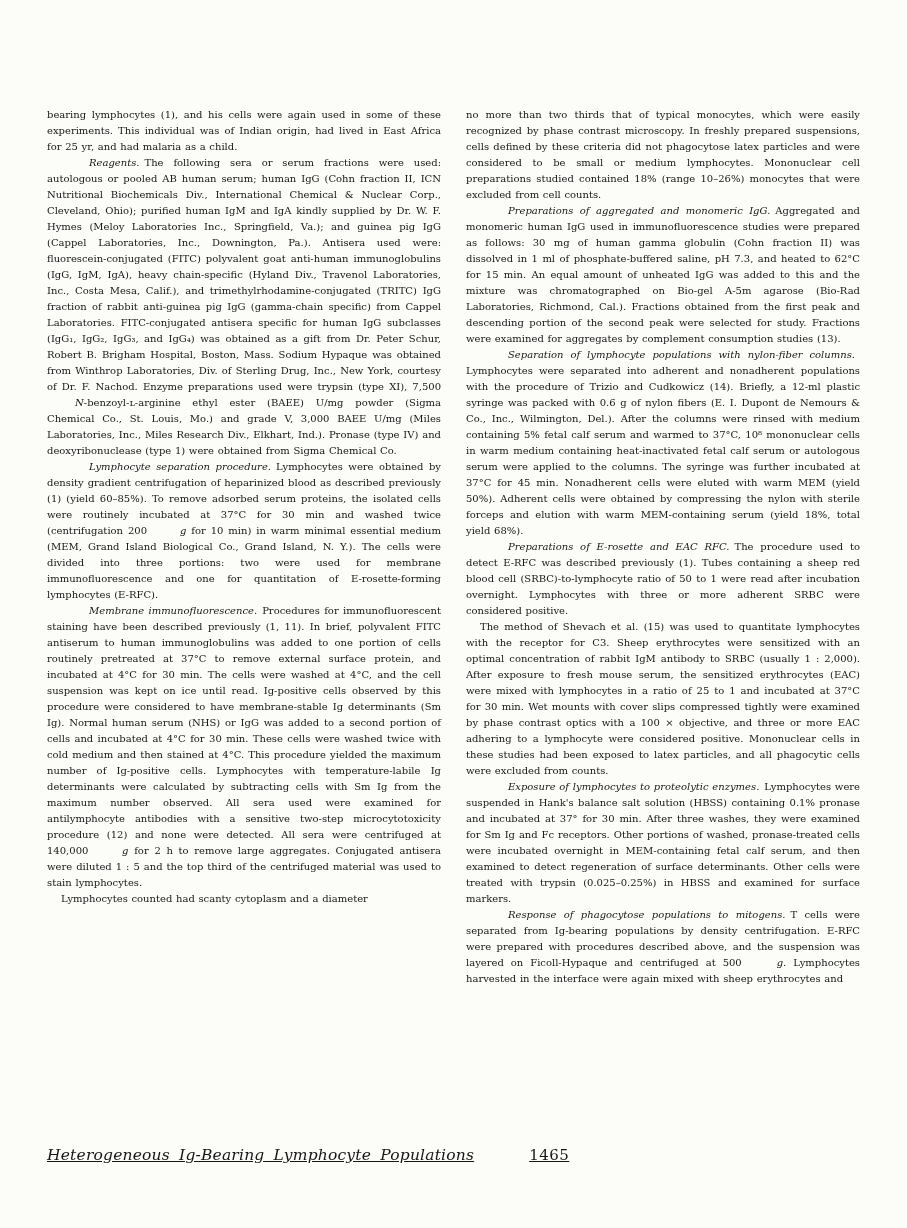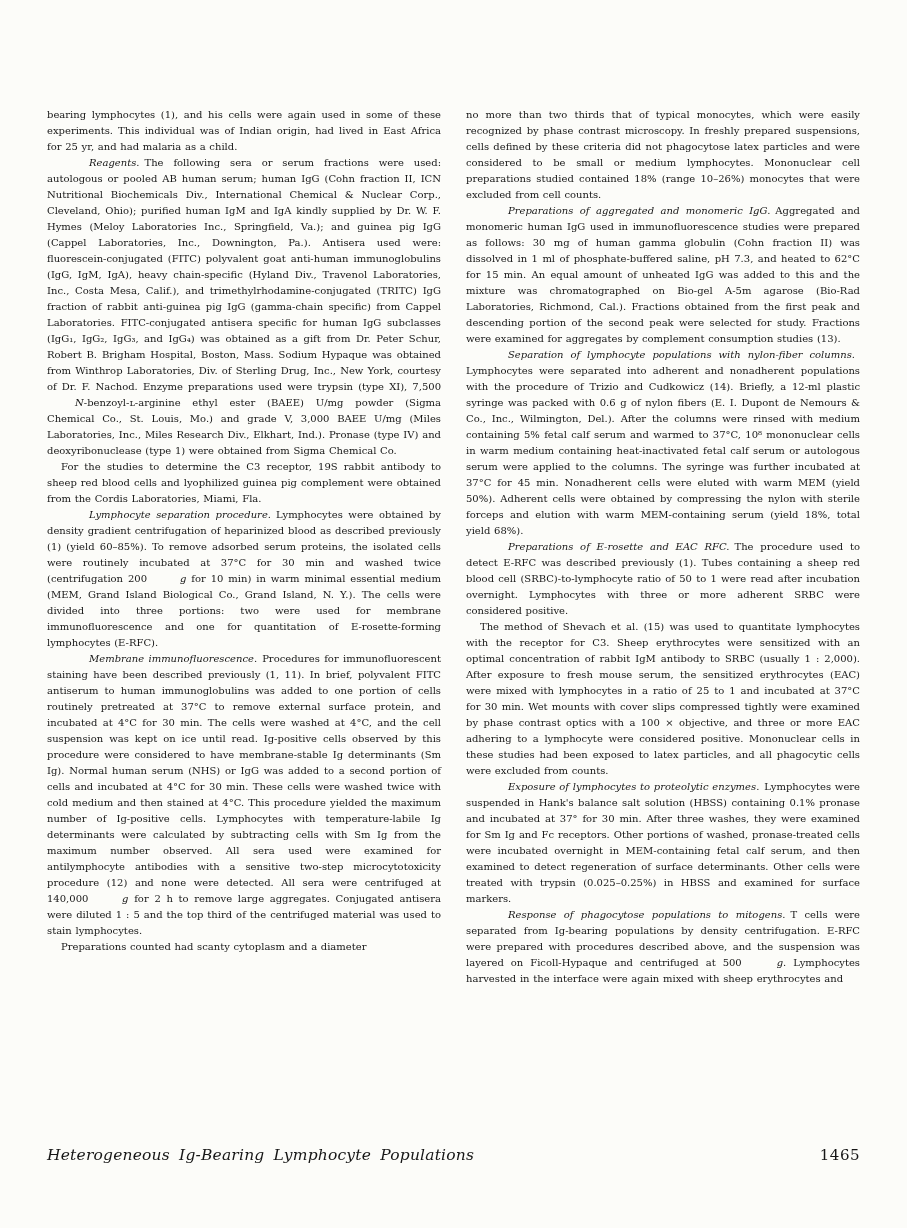--- a/index.html
+++ b/index.html
@@ -45,47 +45,47 @@
   .col i {
     font-style: italic;
     margin-left: 28px;
   }
   .footer {
     position: absolute;
     top: 1146px;
     left: 47px;
     width: 813px;
     display: flex;
-    justify-content: space-between;
+    justify-content: flex-start;
     align-items: baseline;
     gap: 55px;
+    text-decoration: underline;
   }
   .running-title {
     font-style: italic;
     font-size: 15.5px;
     word-spacing: 4px;
     letter-spacing: 0.2px;
   }
   .page-number {
     font-size: 15px;
     letter-spacing: 0.5px;
   }
 </style>
 </head>
 <body>
 
 <div class="page">
   <div class="columns">
     <div class="col">
         <p class="para flush">bearing lymphocytes (1), and his cells were again used in some of these experiments. This individual was of Indian origin, had lived in East Africa for 25 yr, and had malaria as a child.</p>
         <p class="para"><i>Reagents.</i> The following sera or serum fractions were used: autologous or pooled AB human serum; human IgG (Cohn fraction II, ICN Nutritional Biochemicals Div., International Chemical &amp; Nuclear Corp., Cleveland, Ohio); purified human IgM and IgA kindly supplied by Dr. W. F. Hymes (Meloy Laboratories Inc., Springfield, Va.); and guinea pig IgG (Cappel Laboratories, Inc., Downington, Pa.). Antisera used were: fluorescein-conjugated (FITC) polyvalent goat anti-human immunoglobulins (IgG, IgM, IgA), heavy chain-specific (Hyland Div., Travenol Laboratories, Inc., Costa Mesa, Calif.), and trimethylrhodamine-conjugated (TRITC) IgG fraction of rabbit anti-guinea pig IgG (gamma-chain specific) from Cappel Laboratories. FITC-conjugated antisera specific for human IgG subclasses (IgG₁, IgG₂, IgG₃, and IgG₄) was obtained as a gift from Dr. Peter Schur, Robert B. Brigham Hospital, Boston, Mass. Sodium Hypaque was obtained from Winthrop Laboratories, Div. of Sterling Drug, Inc., New York, courtesy of Dr. F. Nachod. Enzyme preparations used were trypsin (type XI), 7,500 <i>N</i>-benzoyl-ʟ-arginine ethyl ester (BAEE) U/mg powder (Sigma Chemical Co., St. Louis, Mo.) and grade V, 3,000 BAEE U/mg (Miles Laboratories, Inc., Miles Research Div., Elkhart, Ind.). Pronase (type IV) and deoxyribonuclease (type 1) were obtained from Sigma Chemical Co.</p>
-        <p class="para">For the studies to determine the C3 receptor, 19S rabbit antibody to sheep red blood cells and lyophilized guinea pig complement were obtained from the Cordis Laboratories, Miami, Fla.</p>
         <p class="para"><i>Lymphocyte separation procedure.</i> Lymphocytes were obtained by density gradient centrifugation of heparinized blood as described previously (1) (yield 60–85%). To remove adsorbed serum proteins, the isolated cells were routinely incubated at 37°C for 30 min and washed twice (centrifugation 200 <i>g</i> for 10 min) in warm minimal essential medium (MEM, Grand Island Biological Co., Grand Island, N. Y.). The cells were divided into three portions: two were used for membrane immunofluorescence and one for quantitation of E-rosette-forming lymphocytes (E-RFC).</p>
         <p class="para"><i>Membrane immunofluorescence.</i> Procedures for immunofluorescent staining have been described previously (1, 11). In brief, polyvalent FITC antiserum to human immunoglobulins was added to one portion of cells routinely pretreated at 37°C to remove external surface protein, and incubated at 4°C for 30 min. The cells were washed at 4°C, and the cell suspension was kept on ice until read. Ig-positive cells observed by this procedure were considered to have membrane-stable Ig determinants (Sm Ig). Normal human serum (NHS) or IgG was added to a second portion of cells and incubated at 4°C for 30 min. These cells were washed twice with cold medium and then stained at 4°C. This procedure yielded the maximum number of Ig-positive cells. Lymphocytes with temperature-labile Ig determinants were calculated by subtracting cells with Sm Ig from the maximum number observed. All sera used were examined for antilymphocyte antibodies with a sensitive two-step microcytotoxicity procedure (12) and none were detected. All sera were centrifuged at 140,000 <i>g</i> for 2 h to remove large aggregates. Conjugated antisera were diluted 1 : 5 and the top third of the centrifuged material was used to stain lymphocytes.</p>
-        <p class="para">Preparations counted had scanty cytoplasm and a diameter</p>
+        <p class="para">Lymphocytes counted had scanty cytoplasm and a diameter</p>
       </div>
     <div class="col">
         <p class="para flush">no more than two thirds that of typical monocytes, which were easily recognized by phase contrast microscopy. In freshly prepared suspensions, cells defined by these criteria did not phagocytose latex particles and were considered to be small or medium lymphocytes. Mononuclear cell preparations studied contained 18% (range 10–26%) monocytes that were excluded from cell counts.</p>
         <p class="para"><i>Preparations of aggregated and monomeric IgG.</i> Aggregated and monomeric human IgG used in immunofluorescence studies were prepared as follows: 30 mg of human gamma globulin (Cohn fraction II) was dissolved in 1 ml of phosphate-buffered saline, pH 7.3, and heated to 62°C for 15 min. An equal amount of unheated IgG was added to this and the mixture was chromatographed on Bio-gel A-5m agarose (Bio-Rad Laboratories, Richmond, Cal.). Fractions obtained from the first peak and descending portion of the second peak were selected for study. Fractions were examined for aggregates by complement consumption studies (13).</p>
         <p class="para"><i>Separation of lymphocyte populations with nylon-fiber columns.</i> Lymphocytes were separated into adherent and nonadherent populations with the procedure of Trizio and Cudkowicz (14). Briefly, a 12-ml plastic syringe was packed with 0.6 g of nylon fibers (E. I. Dupont de Nemours &amp; Co., Inc., Wilmington, Del.). After the columns were rinsed with medium containing 5% fetal calf serum and warmed to 37°C, 10⁸ mononuclear cells in warm medium containing heat-inactivated fetal calf serum or autologous serum were applied to the columns. The syringe was further incubated at 37°C for 45 min. Nonadherent cells were eluted with warm MEM (yield 50%). Adherent cells were obtained by compressing the nylon with sterile forceps and elution with warm MEM-containing serum (yield 18%, total yield 68%).</p>
         <p class="para"><i>Preparations of E-rosette and EAC RFC.</i> The procedure used to detect E-RFC was described previously (1). Tubes containing a sheep red blood cell (SRBC)-to-lymphocyte ratio of 50 to 1 were read after incubation overnight. Lymphocytes with three or more adherent SRBC were considered positive.</p>
         <p class="para">The method of Shevach et al. (15) was used to quantitate lymphocytes with the receptor for C3. Sheep erythrocytes were sensitized with an optimal concentration of rabbit IgM antibody to SRBC (usually 1 : 2,000). After exposure to fresh mouse serum, the sensitized erythrocytes (EAC) were mixed with lymphocytes in a ratio of 25 to 1 and incubated at 37°C for 30 min. Wet mounts with cover slips compressed tightly were examined by phase contrast optics with a 100 × objective, and three or more EAC adhering to a lymphocyte were considered positive. Mononuclear cells in these studies had been exposed to latex particles, and all phagocytic cells were excluded from counts.</p>
         <p class="para"><i>Exposure of lymphocytes to proteolytic enzymes.</i> Lymphocytes were suspended in Hank's balance salt solution (HBSS) containing 0.1% pronase and incubated at 37° for 30 min. After three washes, they were examined for Sm Ig and Fc receptors. Other portions of washed, pronase-treated cells were incubated overnight in MEM-containing fetal calf serum, and then examined to detect regeneration of surface determinants. Other cells were treated with trypsin (0.025–0.25%) in HBSS and examined for surface markers.</p>
         <p class="para"><i>Response of phagocytose populations to mitogens.</i> T cells were separated from Ig-bearing populations by density centrifugation. E-RFC were prepared with procedures described above, and the suspension was layered on Ficoll-Hypaque and centrifuged at 500 <i>g</i>. Lymphocytes harvested in the interface were again mixed with sheep erythrocytes and</p>
       </div>

